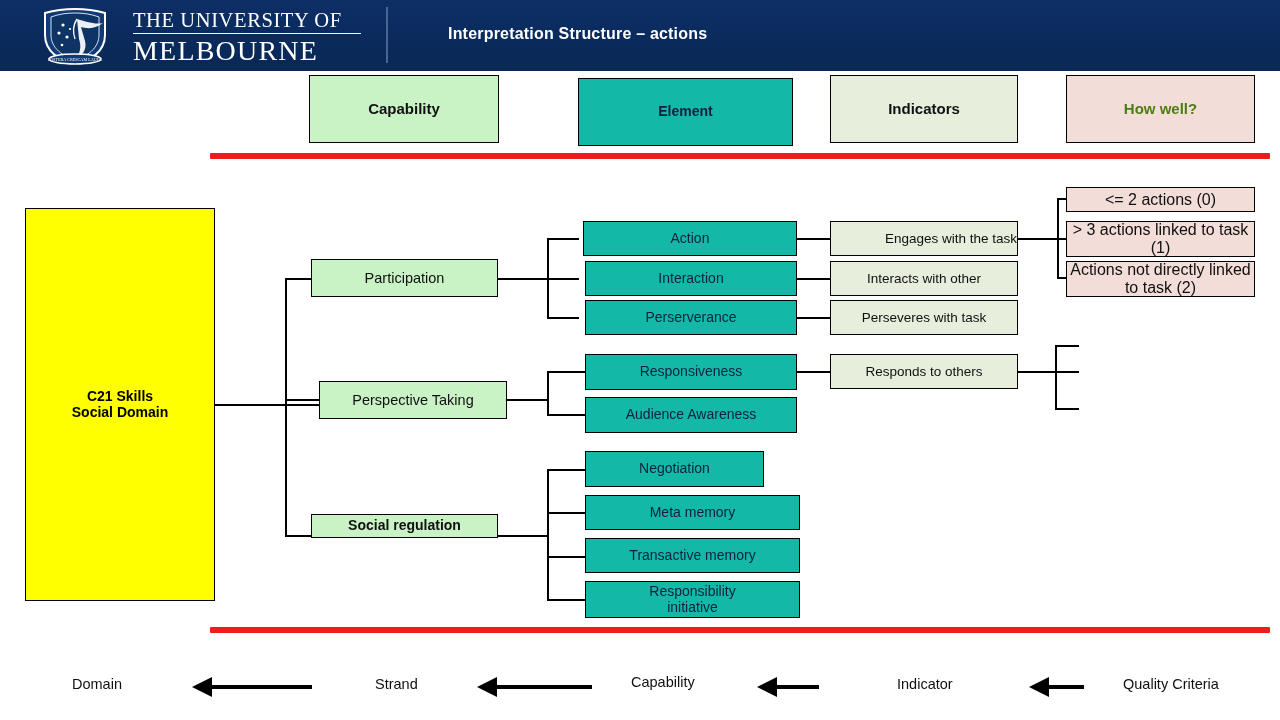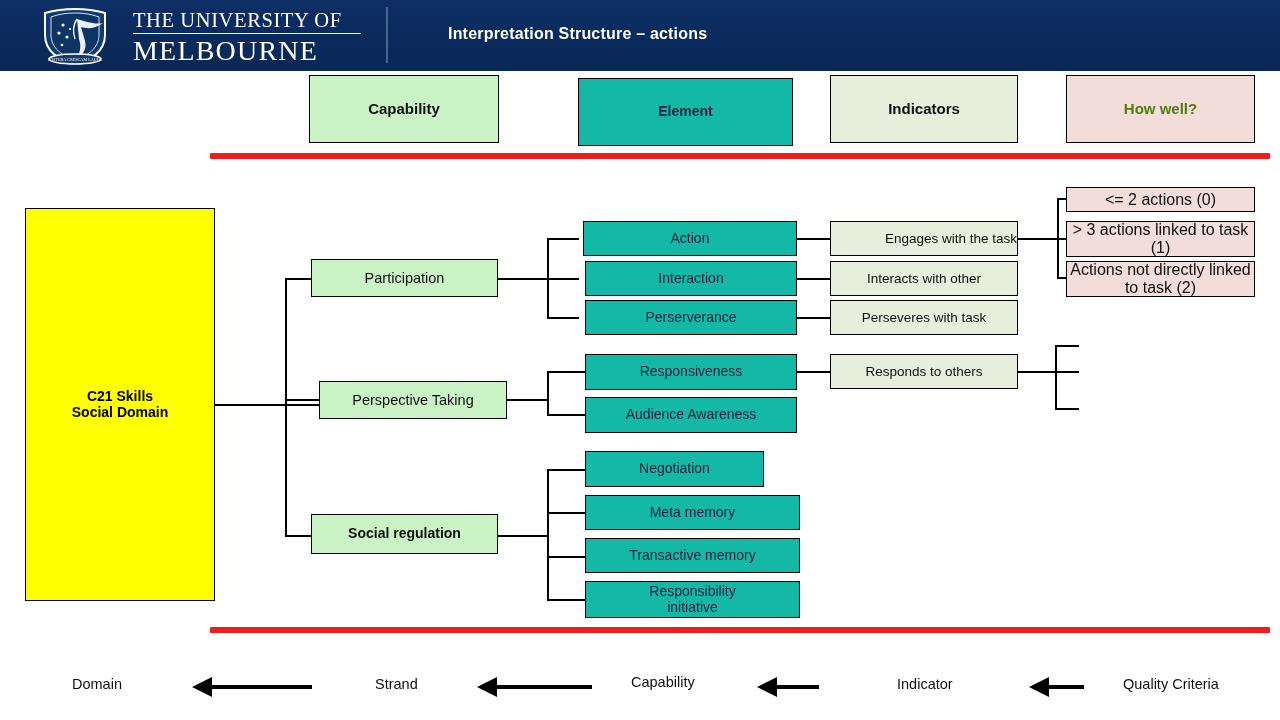--- a/index.html
+++ b/index.html
@@ -166,21 +166,21 @@
 <div class="ln ln-h" style="left:285px;top:278px;width:27px;"></div>
 <div class="ln ln-h" style="left:285px;top:399px;width:35px;"></div>
 <div class="ln ln-h" style="left:285px;top:535px;width:27px;"></div>
 
 <div class="box box-green" style="left:311px;top:259px;width:187px;height:38px;">
   <span class="cap-label">Participation</span>
 </div>
 <div class="box box-green" style="left:319px;top:381px;width:188px;height:38px;">
   <span class="cap-label">Perspective Taking</span>
 </div>
-<div class="box box-green" style="left:311px;top:514px;width:187px;height:40px;">
+<div class="box box-green" style="left:311px;top:514px;width:187px;height:24px;">
   <span class="cap-label bold">Social regulation</span>
 </div>
 
 <div class="ln ln-h" style="left:498px;top:278px;width:50px;"></div>
 <div class="ln ln-v" style="left:547px;top:238px;height:80px;"></div>
 <div class="ln ln-h" style="left:547px;top:238px;width:32px;"></div>
 <div class="ln ln-h" style="left:547px;top:278px;width:32px;"></div>
 <div class="ln ln-h" style="left:547px;top:317px;width:32px;"></div>
 
 <div class="ln ln-h" style="left:507px;top:399px;width:41px;"></div>

